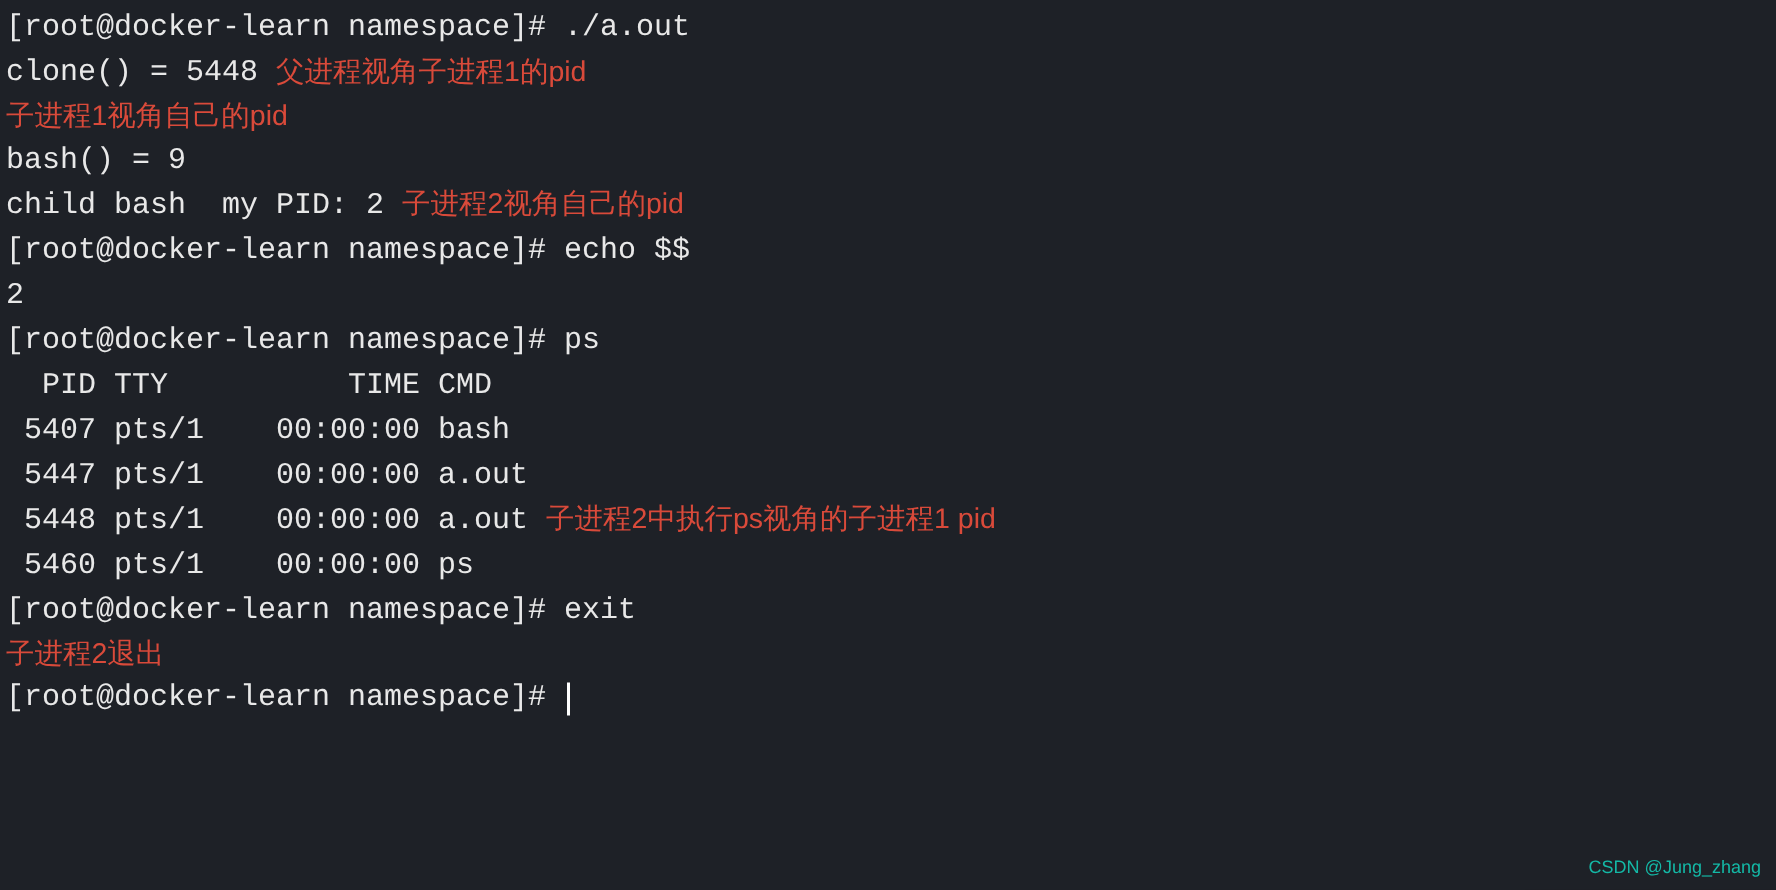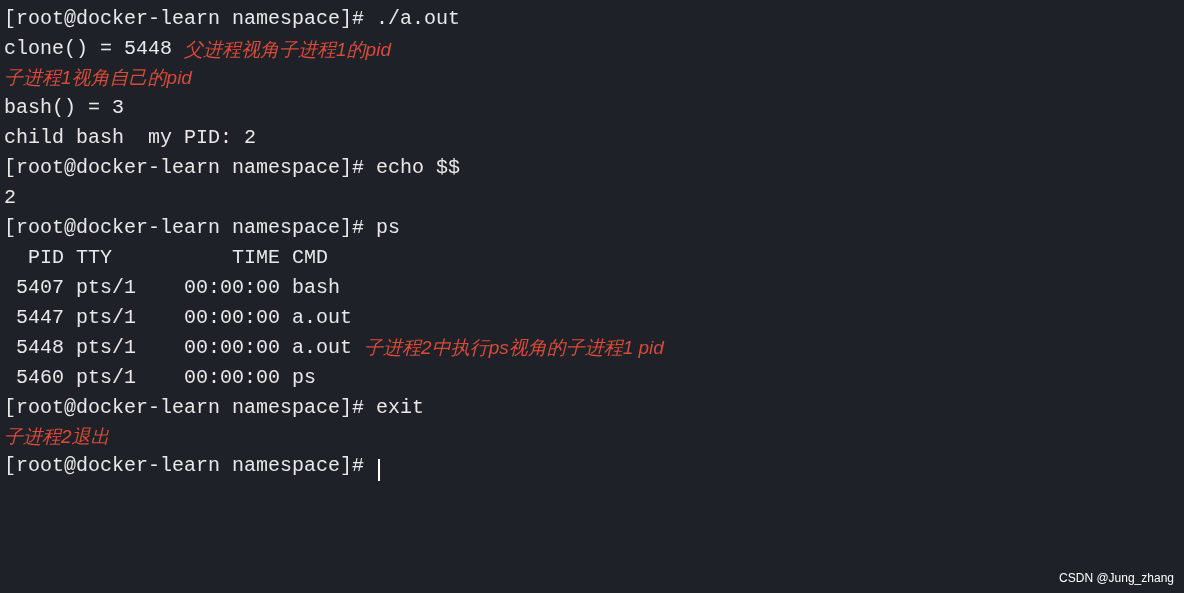--- a/index.html
+++ b/index.html
@@ -15,69 +15,68 @@
       line-height: 1.5;
       padding: 4px;
       width: 1184px;
       height: 593px;
       position: relative;
       overflow: hidden;
     }
     .line {
       white-space: pre;
       display: flex;
-      align-items: flex-end;
+      align-items: center;
     }
     .white {
       color: #e8e8e8;
     }
     .red {
       color: #d94a3a;
       font-family: 'PingFang SC', 'Microsoft YaHei', sans-serif;
       font-size: 19px;
-      font-style: italic;
     }
     .cursor {
       display: inline-block;
       width: 2px;
       height: 22px;
       background: #ffffff;
       vertical-align: middle;
       margin-left: 2px;
     }
     .watermark {
       position: absolute;
       bottom: 6px;
       right: 10px;
-      color: #ffffff;
+      color: #14b8a6;
       font-size: 12px;
       font-family: Arial, sans-serif;
     }
   </style>
 </head>
 <body>
 
 <div class="line">
   <span class="white">[root@docker-learn namespace]# </span><span class="white">./a.out</span>
 </div>
 
 <div class="line">
   <span class="white">clone() = 5448 </span><span class="red">父进程视角子进程1的pid</span>
 </div>
 
 <div class="line">
   <span class="red">子进程1视角自己的pid</span>
 </div>
 
 <div class="line">
-  <span class="white">bash() = 3  </span>
+  <span class="white">bash() = 9  </span>
 </div>
 
 <div class="line">
-  <span class="white">child bash  my PID: 2 </span>
+  <span class="white">child bash  my PID: 2 </span><span class="red">子进程2视角自己的pid</span>
 </div>
 
 <div class="line">
   <span class="white">[root@docker-learn namespace]# </span><span class="white">echo $$</span>
 </div>
 
 <div class="line">
   <span class="white">2 </span>
 </div>
 

